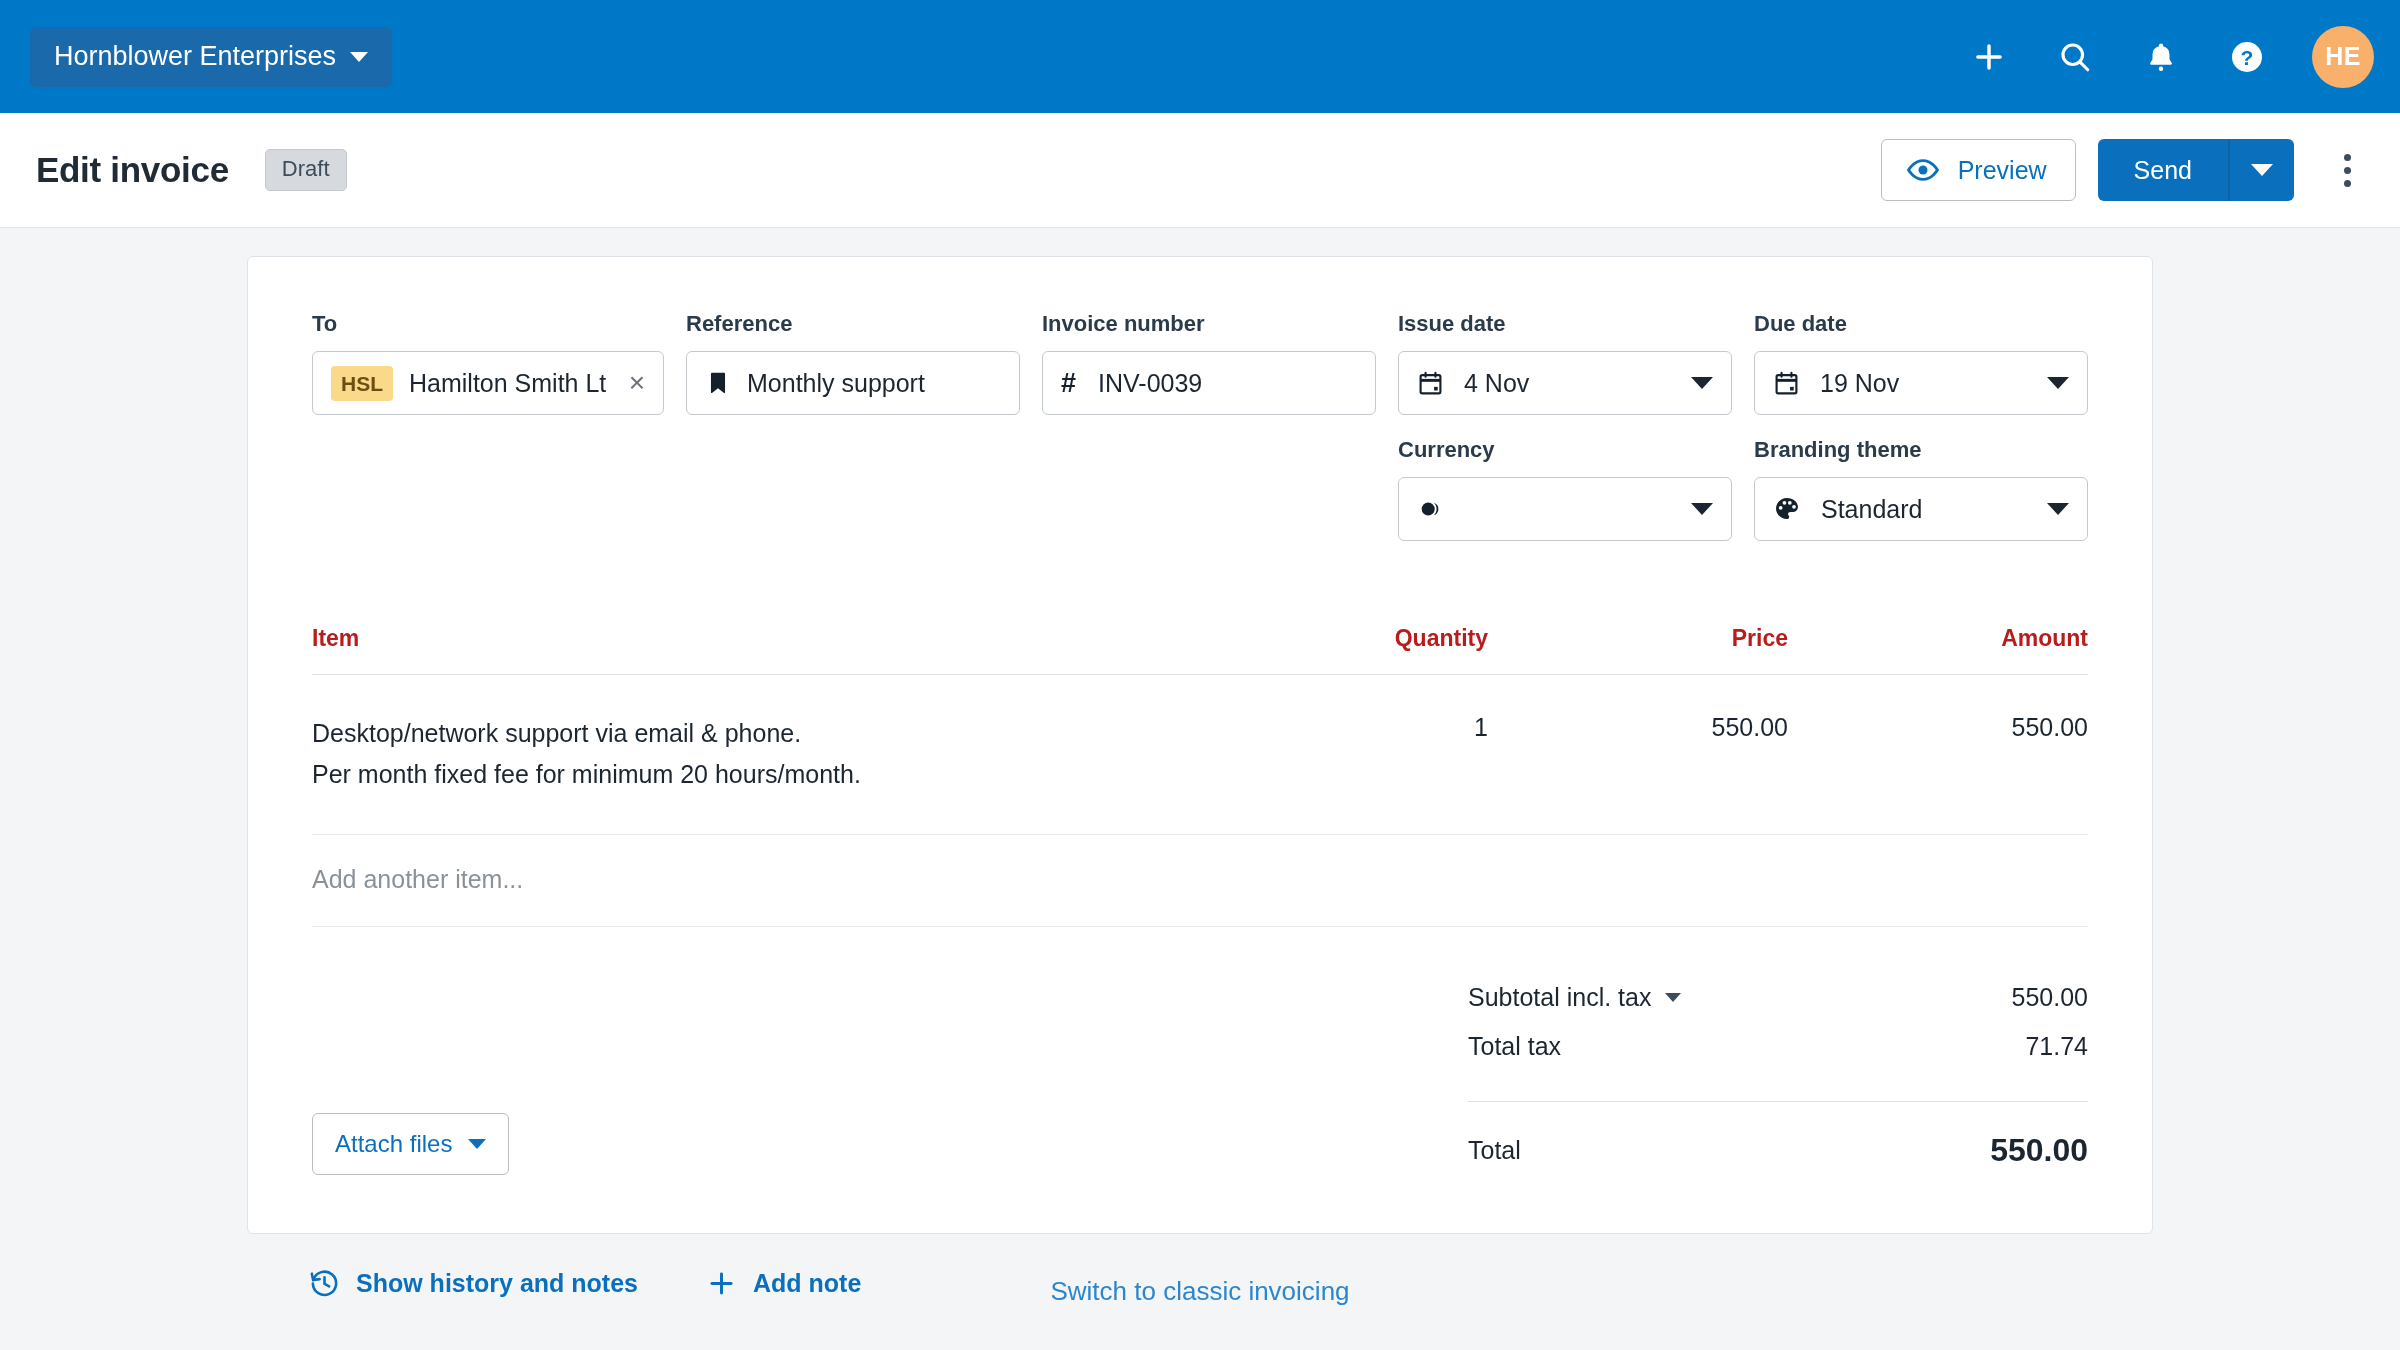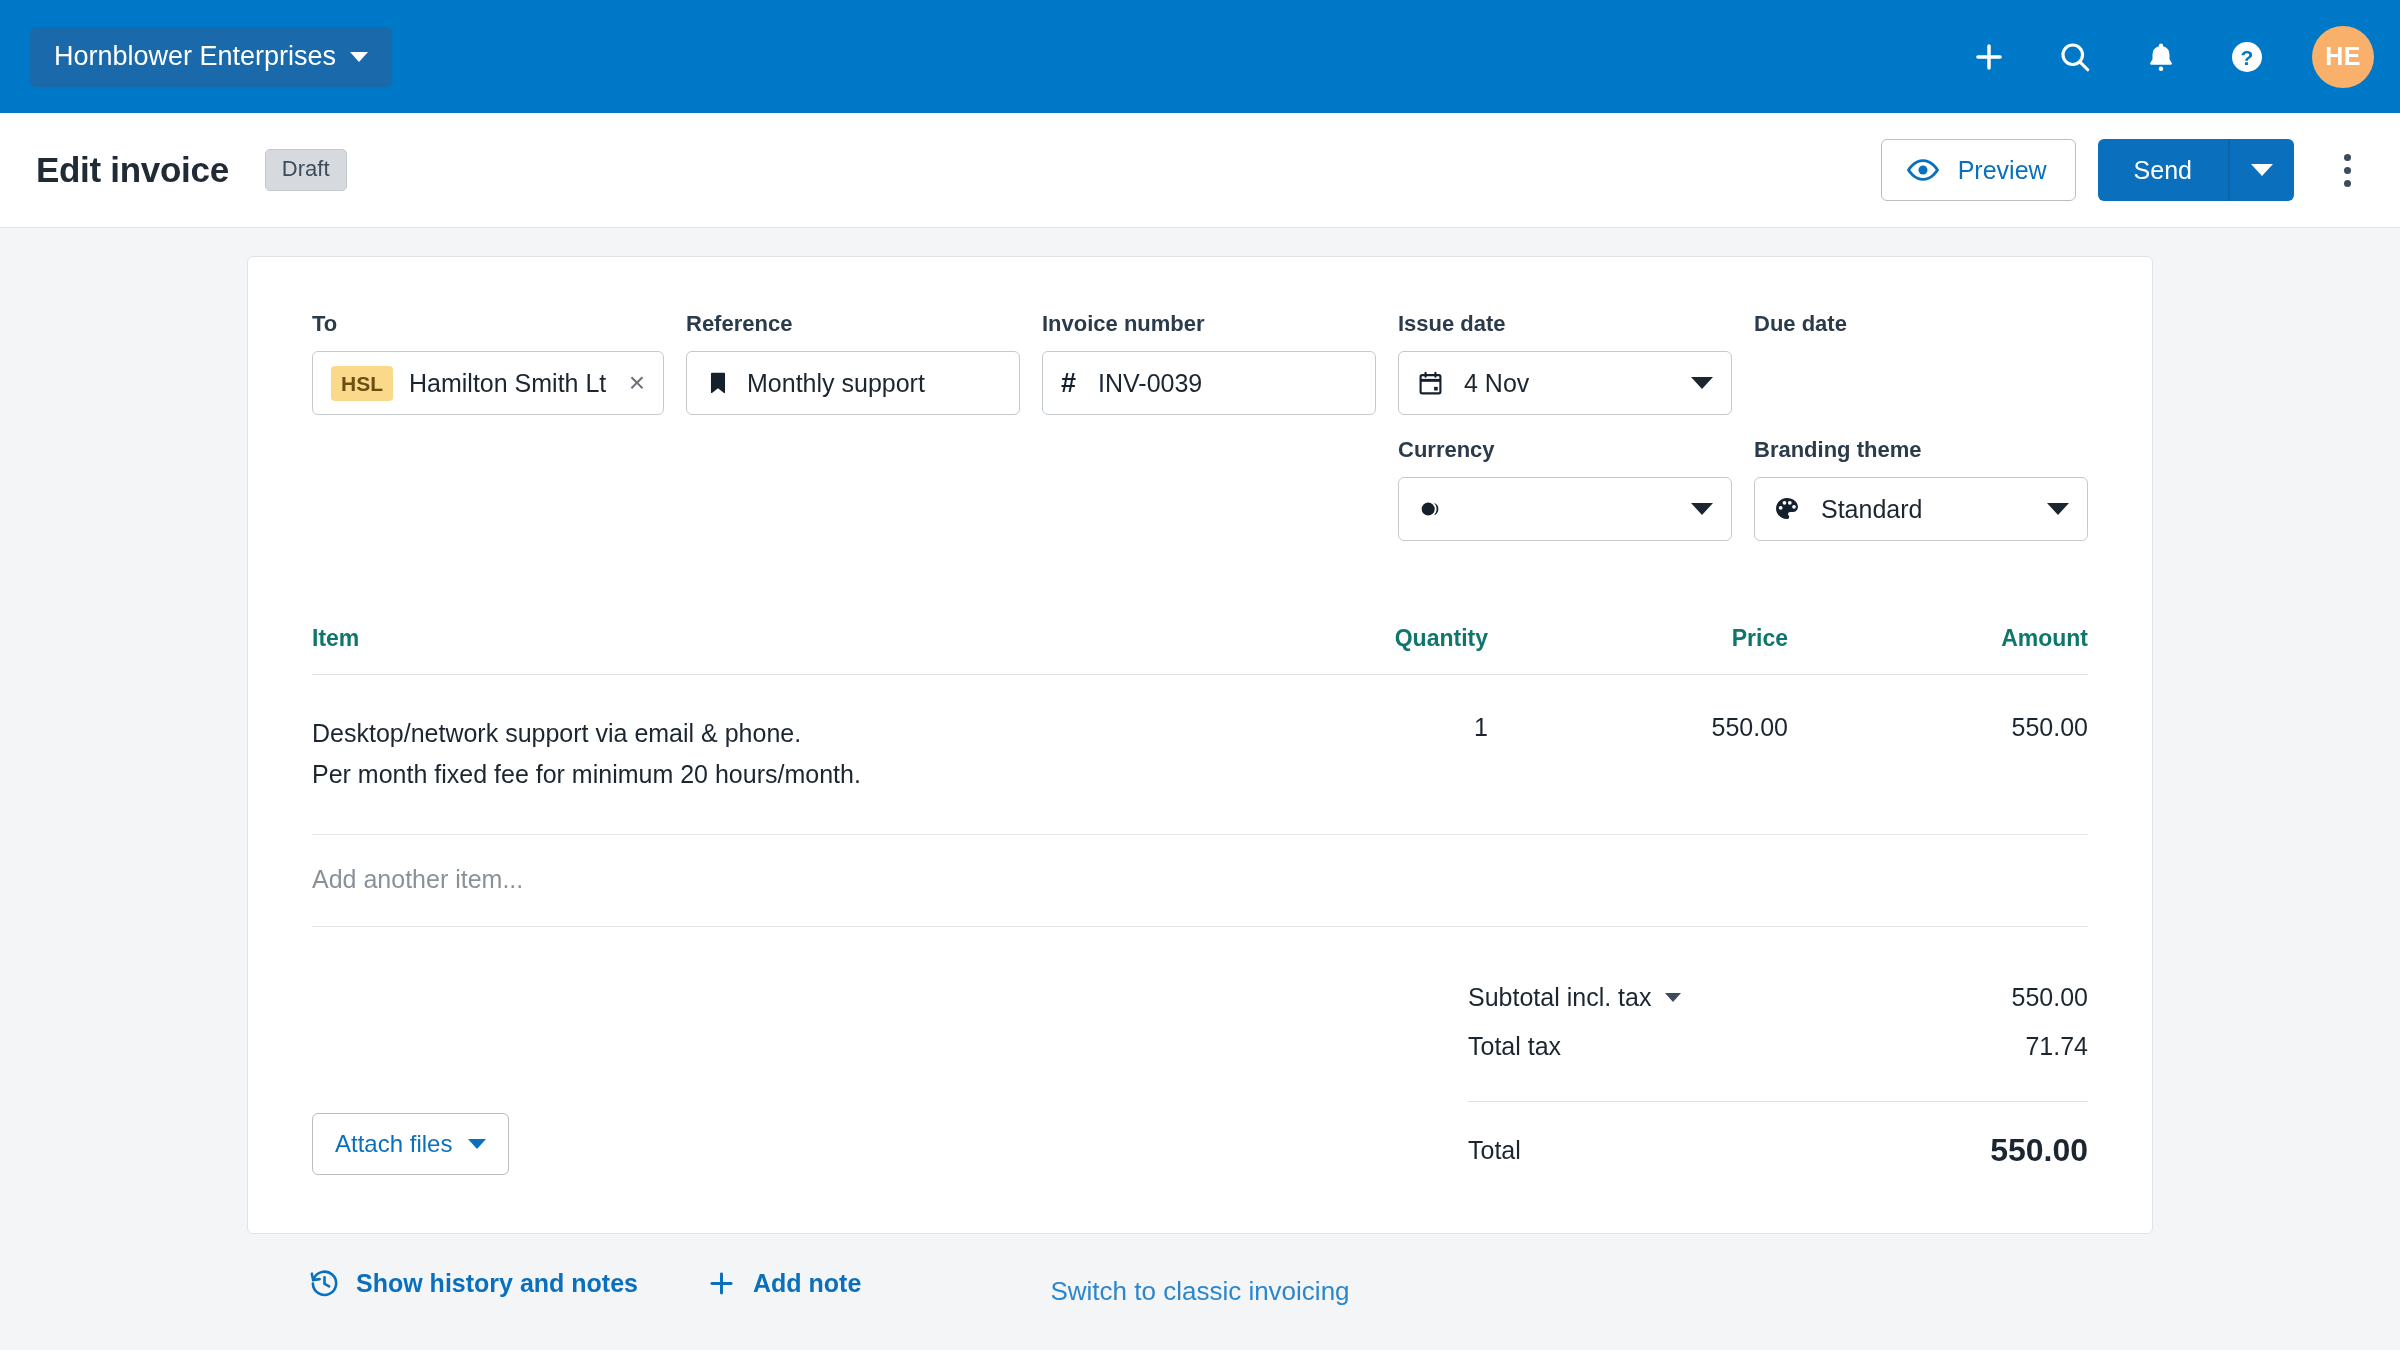--- a/index.html
+++ b/index.html
@@ -247,21 +247,21 @@
   .w-ref { width: 334px; }
   .w-inv { width: 334px; }
   .w-date { width: 334px; }
 
   
   .items { margin-top: 84px; }
   .items-head {
     display: flex;
     font-size: 23px;
     font-weight: bold;
-    color: #0f766e;
+    color: #b91c1c;
     padding-bottom: 22px;
     border-bottom: 1px solid #dde1e5;
   }
   .col-item { flex: 1; }
   .col-qty { width: 260px; text-align: right; }
   .col-price { width: 300px; text-align: right; }
   .col-amount { width: 300px; text-align: right; }
 
   .item-row {
     display: flex;
@@ -464,20 +464,33 @@
                 <rect x="15.2" y="15" width="3.2" height="3.2" fill="#14202b" stroke="none"></rect>
               </svg>
           </span>
           <span class="input-val" style="flex:0 1 auto;padding-left:4px;">4 Nov</span>
           <span class="sel-caret"></span>
         </div>
       </div>
 
       <div class="field w-date">
         <div class="field-label">Due date</div>
+        <div class="input-box select">
+          <span class="field-icon">
+            <svg width="27" height="27" viewBox="0 0 24 24" fill="none" stroke="#14202b" stroke-width="1.9">
+                <rect x="3.2" y="4.6" width="17.6" height="16.2" rx="1.4"></rect>
+                <line x1="3.2" y1="9.2" x2="20.8" y2="9.2" stroke-width="2.6"></line>
+                <line x1="7.6" y1="2.6" x2="7.6" y2="6" stroke-linecap="round"></line>
+                <line x1="16.4" y1="2.6" x2="16.4" y2="6" stroke-linecap="round"></line>
+                <rect x="15.2" y="15" width="3.2" height="3.2" fill="#14202b" stroke="none"></rect>
+              </svg>
+          </span>
+          <span class="input-val" style="flex:0 1 auto;padding-left:4px;">19 Nov</span>
+          <span class="sel-caret"></span>
+        </div>
       </div>
     </div>
 
     <div class="field-row second">
       <div class="field w-to" style="visibility:hidden;">
           <div class="field-label">.</div>
         </div>
       <div class="field w-ref" style="visibility:hidden;">
           <div class="field-label">.</div>
         </div>

